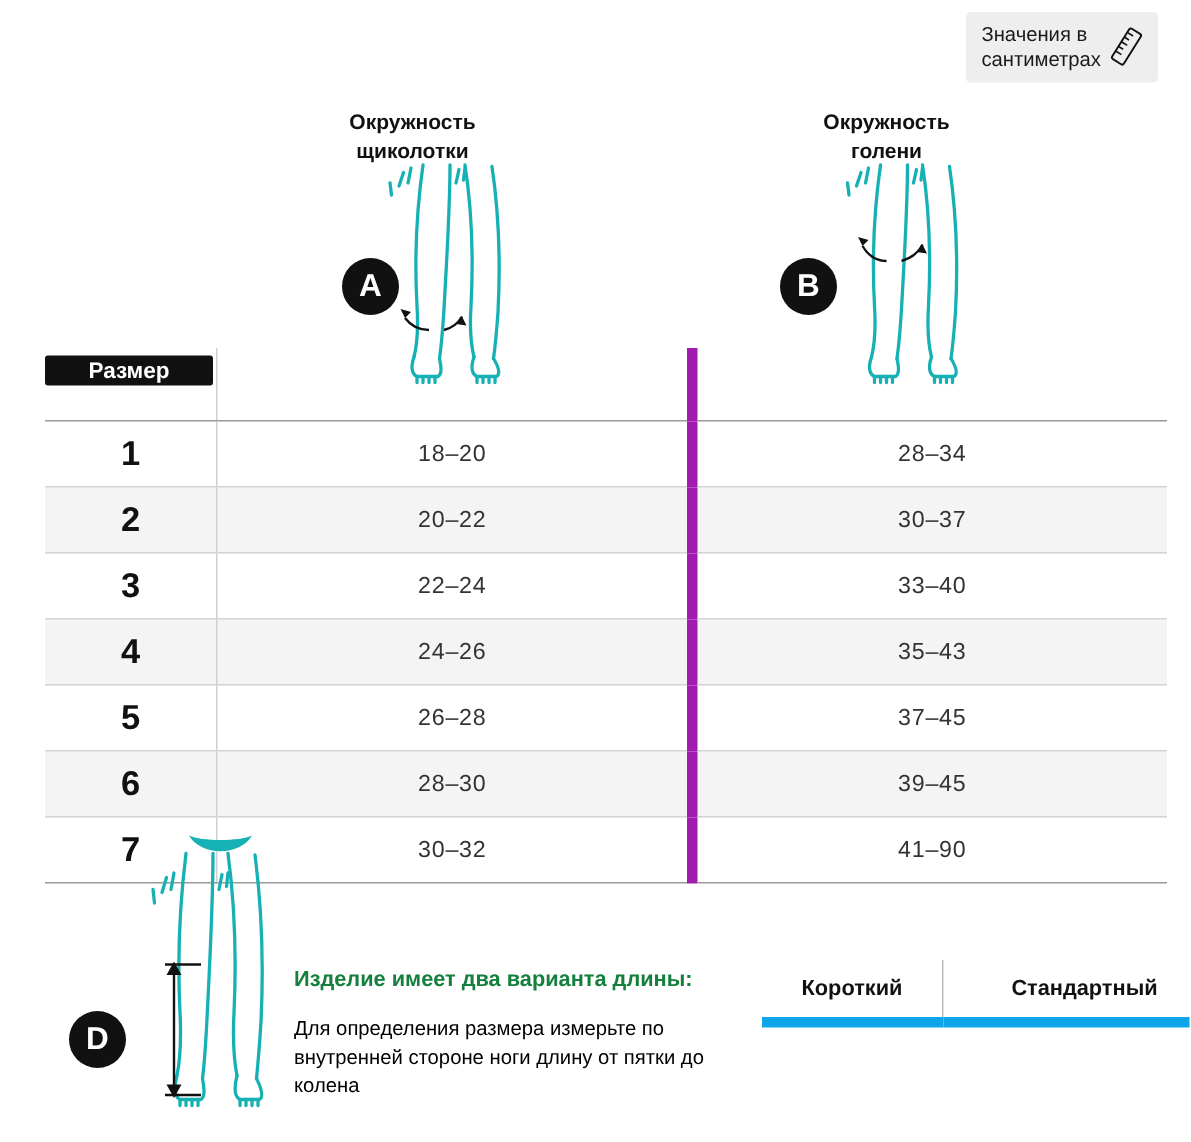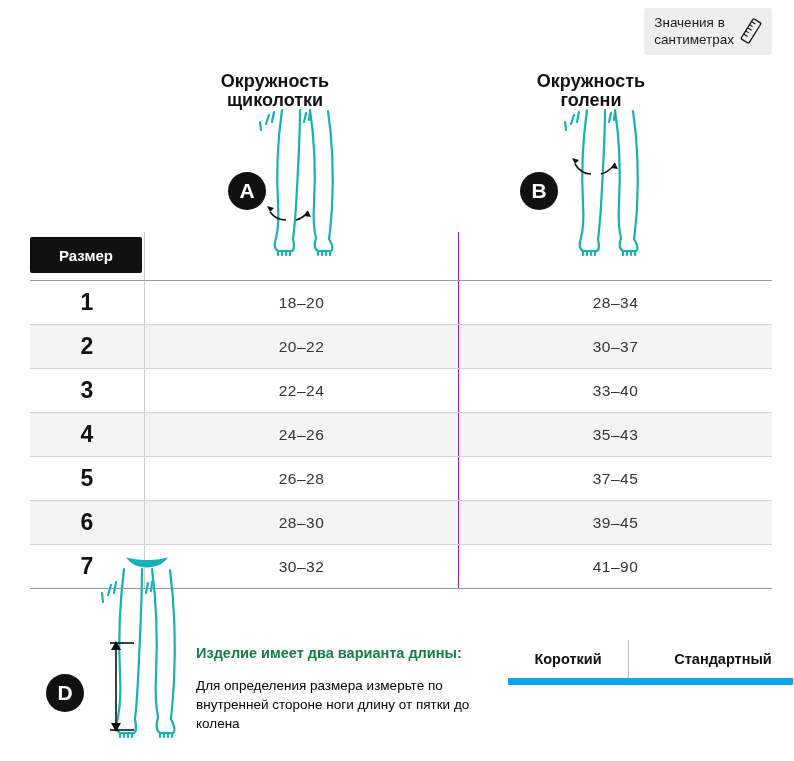--- a/index.html
+++ b/index.html
@@ -53,21 +53,21 @@
   .ruler-icon {
     width: 22px;
     height: 26px;
     flex: 0 0 auto;
   }
 
   
   .col-head {
     position: absolute;
     text-align: center;
-    font-size: 18px;
+    font-size: 14px;
     font-weight: bold;
     line-height: 19px;
     color: #111111;
     white-space: pre-line;
   }
   .col-head.a { left: 180px; top: 72px; width: 190px; }
   .col-head.b { left: 496px; top: 72px; width: 190px; }
 
   
   .leg-top {
@@ -100,21 +100,21 @@
     position: absolute;
     left: 30px;
     top: 232px;
     width: 734px;
   }
   .size-label {
     position: absolute;
     left: 30px;
     top: 237px;
     width: 112px;
-    height: 36px;
+    height: 20px;
     background: #111111;
     color: #ffffff;
     font-size: 15px;
     font-weight: bold;
     display: flex;
     align-items: center;
     justify-content: center;
     border-radius: 2px;
     z-index: 3;
   }
@@ -142,21 +142,21 @@
     font-weight: bold;
     color: #111111;
     border-right: 1px solid #cfcfcf;
   }
   td.c-a, td.c-b {
     text-align: center;
     font-size: 15.5px;
     color: #333333;
     letter-spacing: 0.5px;
   }
-  td.c-a { width: 311px; border-right: 1px solid #a21caf; }
+  td.c-a { width: 311px; border-right: 7px solid #a21caf; }
   td.c-b { width: 311px; }
   tr.last-row td { border-bottom: 1px solid #9a9a9a; }
 
   
   .bottom-legend-title {
     position: absolute;
     left: 196px;
     top: 645px;
     font-size: 14.5px;
     font-weight: bold;

